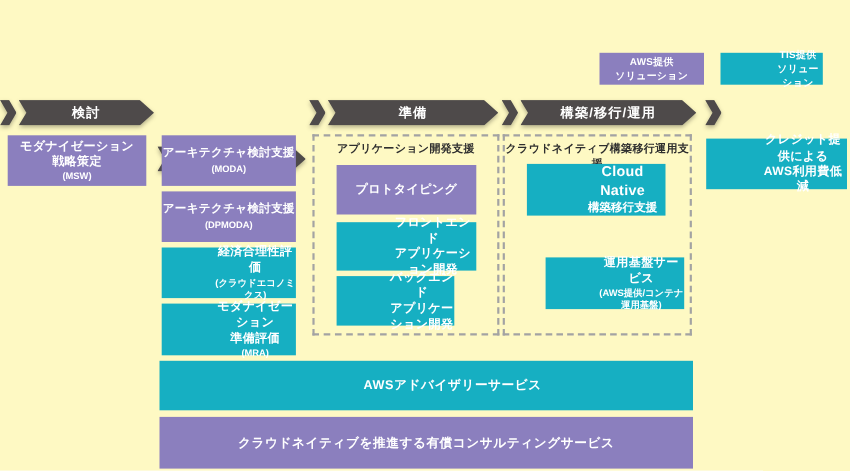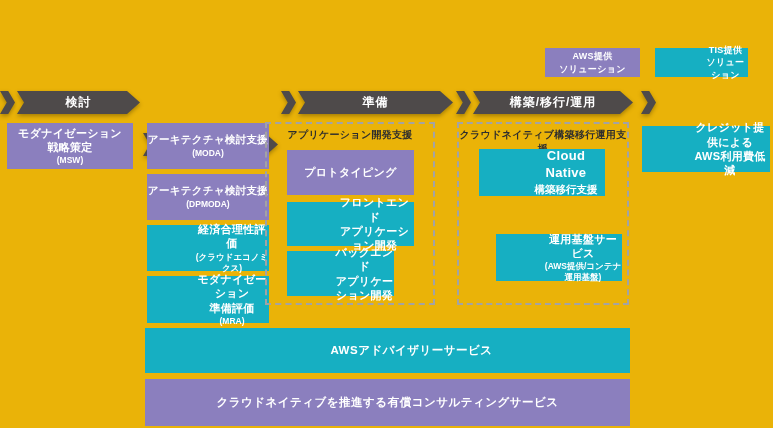--- a/index.html
+++ b/index.html
@@ -5,21 +5,21 @@
   :root{
     --teal:#16AFC2;
     --purple:#8B7FBE;
     --arrow:#4E4A4A;
     --dash:#A3A3A3;
     --labeltxt:#2E2E2E;
   }
   *{margin:0;padding:0;box-sizing:border-box;}
   html,body{background:#fff;}
   body{font-family:"Liberation Sans","DejaVu Sans",sans-serif;}
-  .stage{position:relative;width:773px;height:428px;background:#eab308;overflow:hidden;}
+  .stage{position:relative;width:773px;height:428px;background:#fef9c3;overflow:hidden;}
 
   
   .box{position:absolute;display:flex;flex-direction:column;align-items:center;justify-content:center;
        color:#fff;text-align:center;font-weight:bold;}
   .teal{background:var(--teal);padding-left:48px;}
   .purple{background:var(--purple);}
   .box .title{white-space:pre-line;font-size:11px;line-height:1.3;letter-spacing:.3px;}
   .box .sub{white-space:pre-line;font-size:8.5px;line-height:1.3;margin-top:1px;}
   .box .sub-lg{white-space:pre-line;font-size:10.5px;line-height:1.3;margin-top:1px;font-weight:bold;}
   .legend .title{font-size:9px;line-height:1.35;}
@@ -102,21 +102,21 @@
   <div class="box teal" style="left:147px;top:225px;width:122px;height:46px;">
     <span class="title">経済合理性評価</span>
     <span class="sub">(クラウドエコノミクス)</span>
   </div>
   <div class="box teal" style="left:147px;top:276px;width:122px;height:47px;">
     <span class="title">モダナイゼーション
 準備評価</span>
     <span class="sub">(MRA)</span>
   </div>
 
-  <div class="group" style="left:265px;top:122px;width:170px;height:183px;">
+  <div class="group" style="left:284px;top:122px;width:170px;height:183px;">
     <span class="group-label">アプリケーション開発支援</span>
     <div class="box purple" style="left:20px;top:26px;width:127px;height:45px;">
       <span class="title">プロトタイピング</span>
     </div>
     <div class="box teal" style="left:20px;top:78px;width:127px;height:44px;">
       <span class="title">フロントエンド
 アプリケーション開発</span>
     </div>
     <div class="box teal" style="left:20px;top:127px;width:107px;height:45px;">
       <span class="title">バックエンド

